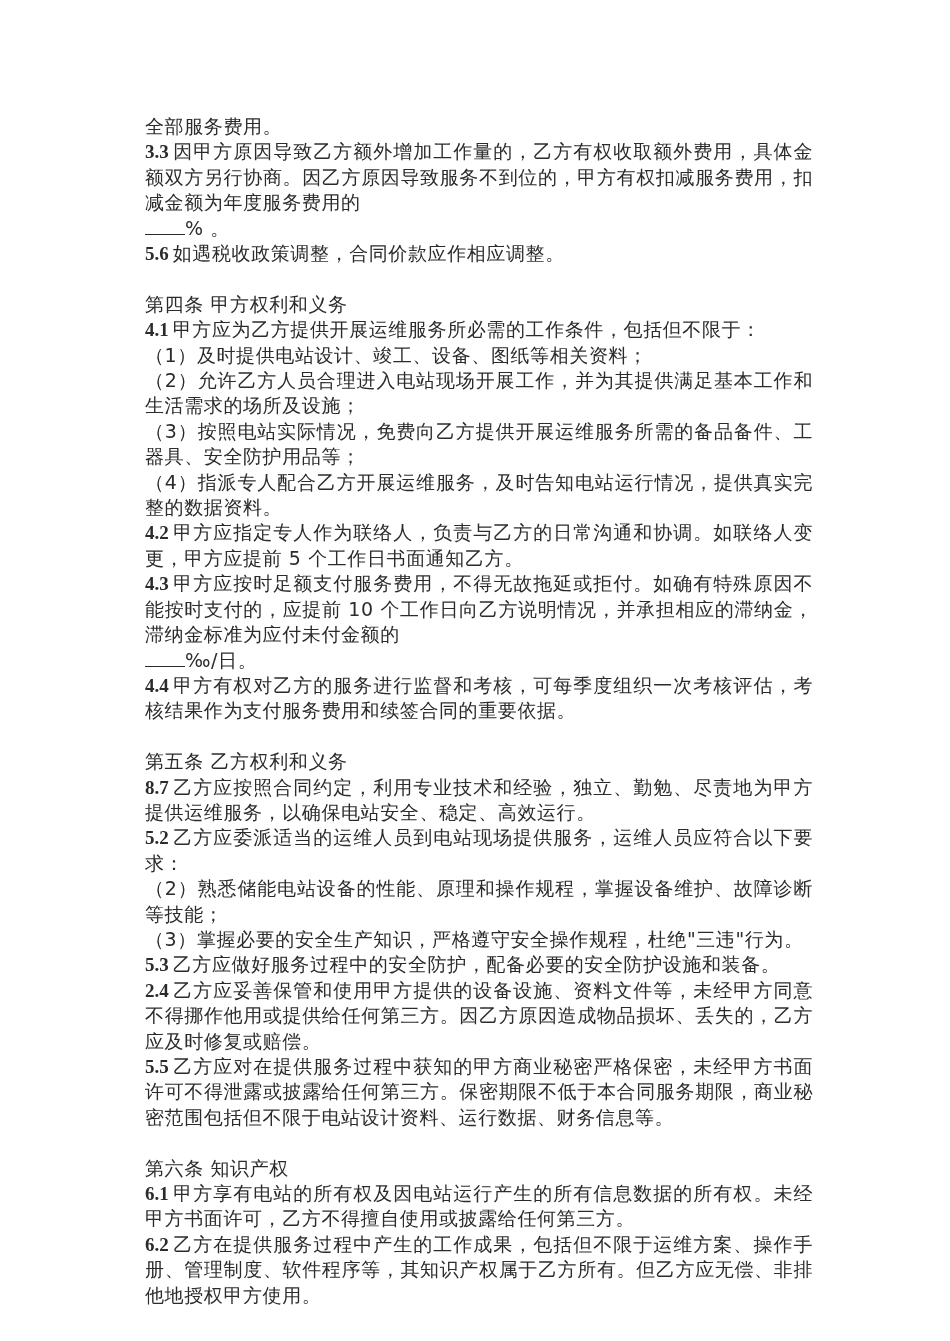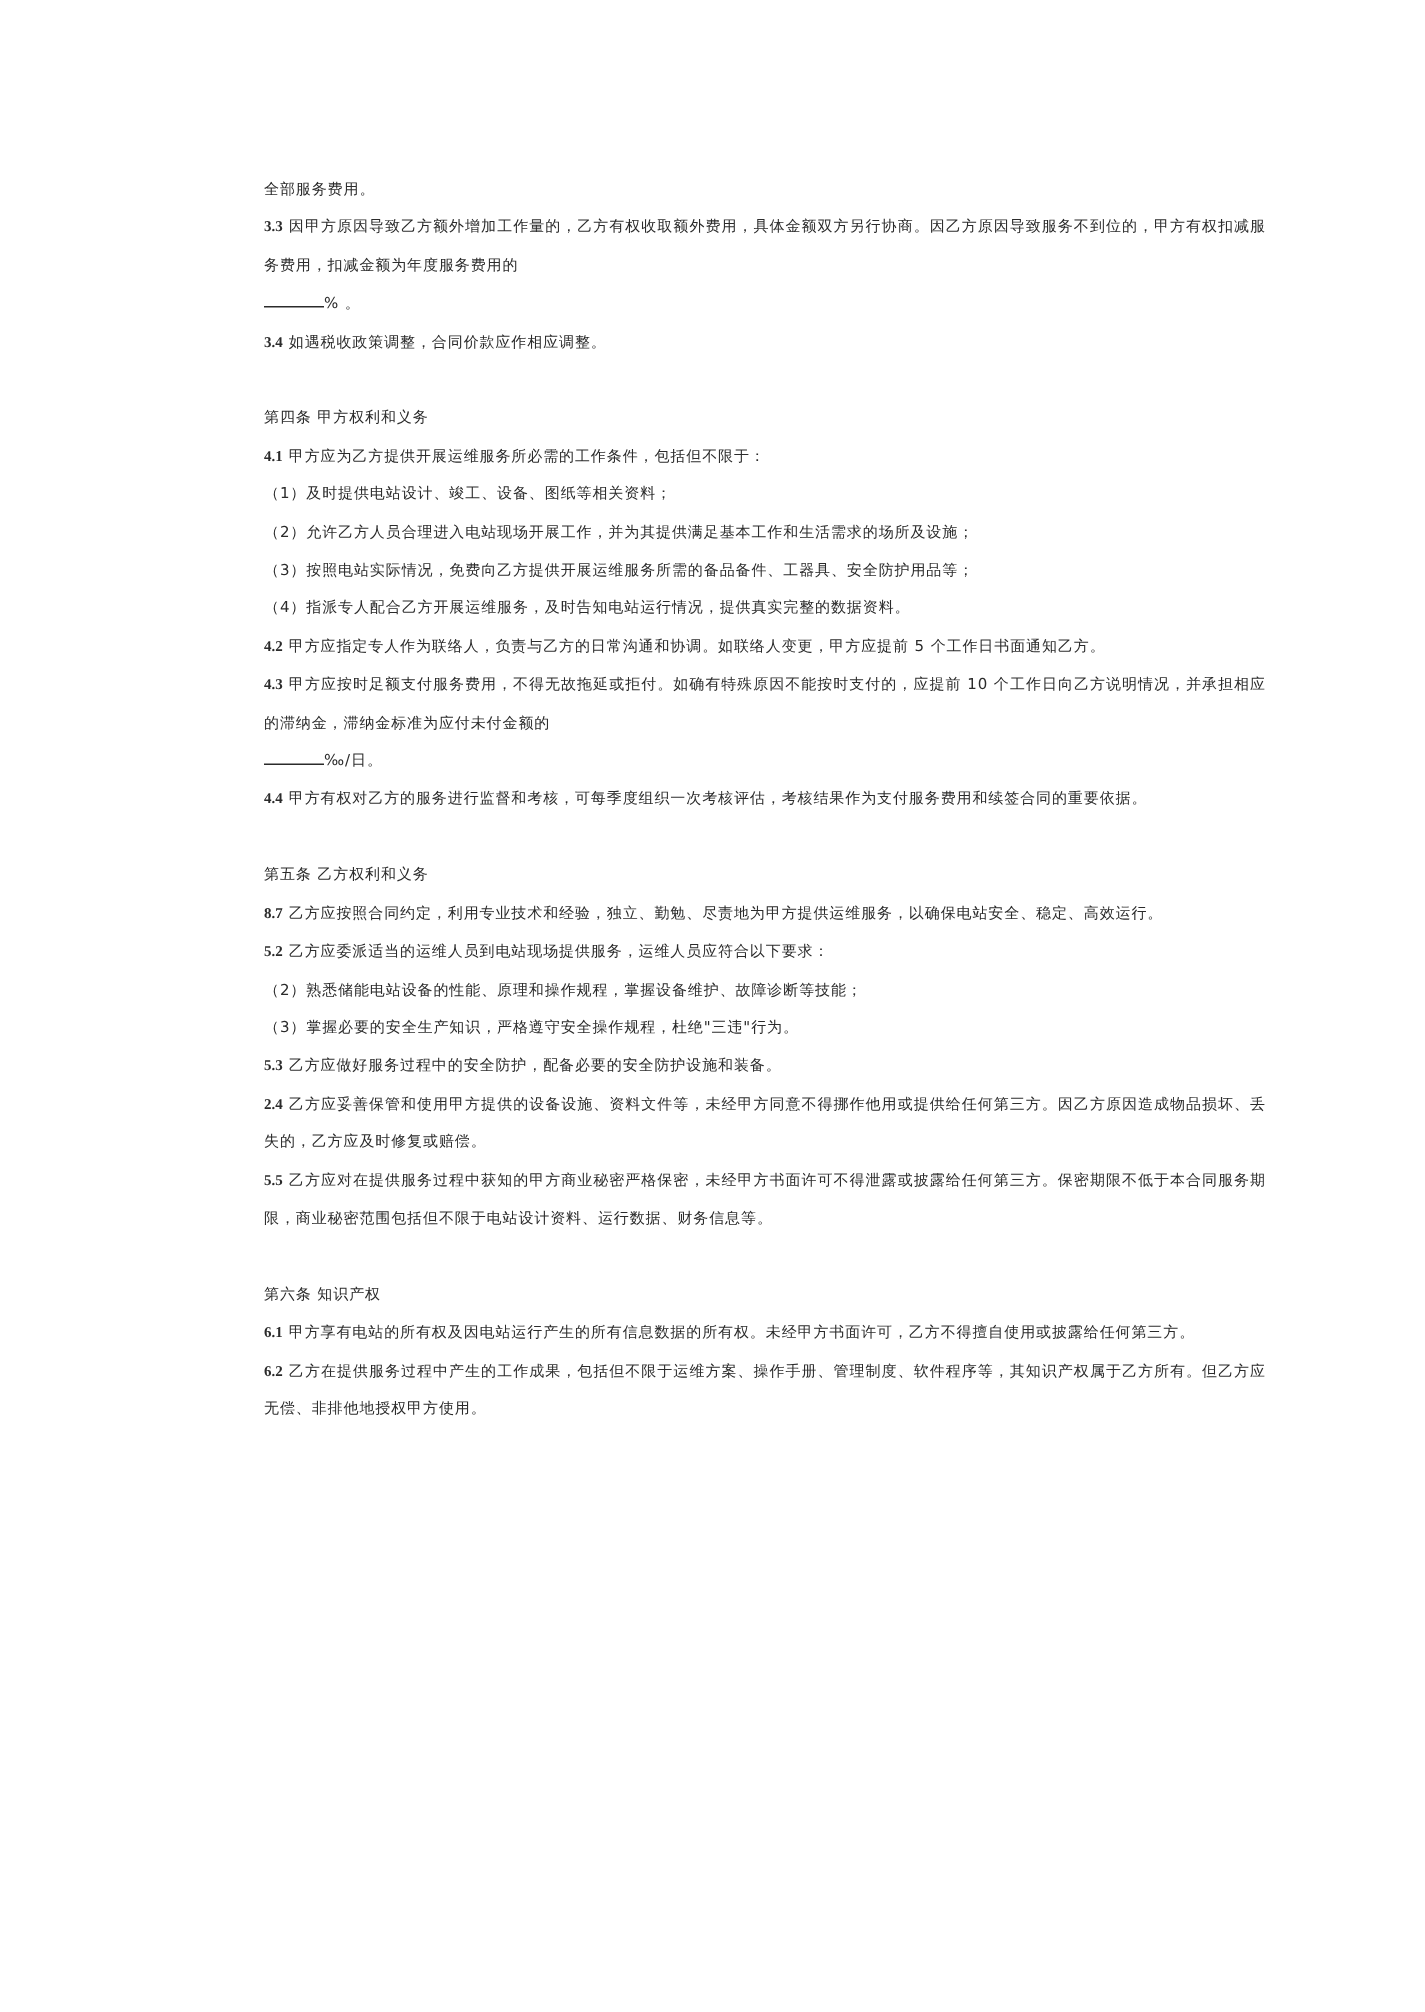--- a/index.html
+++ b/index.html
@@ -3,45 +3,44 @@
   <meta charset="utf-8">
   <style>
     html, body { margin: 0; padding: 0; background: #ffffff; }
     body { width: 950px; height: 1341px; position: relative; overflow: hidden; }
     .page {
       position: absolute;
       left: 145px;
       top: 114px;
       width: 668px;
       font-family: "DejaVu Sans", "Liberation Sans", sans-serif;
-      font-size: 10px;
+      font-size: 19px;
       line-height: 25.4px;
       color: #2b2b2b;
       letter-spacing: 0.6px;
-      margin-left: 31px;
     }
     .para { margin: 0; text-align: justify; text-justify: inter-character; }
     .num { font-family: Liberation Serif, serif; font-weight: bold; letter-spacing: 0; margin-right: 4px; }
     .gap { height: 25.4px; }
     .heading { margin: 0; }
     .blank { display: inline-block; width: 40px; border-bottom: 1px solid #2b2b2b; height: 14px; vertical-align: baseline; }
   </style>
 </head>
 <body>
 
 <div class="page">
 
   <p class="para">全部服务费用。</p>
 
   <p class="para">
     <span class="num">3.3</span><span>因甲方原因导致乙方额外增加工作量的，乙方有权收取额外费用，具体金额双方另行协商。因乙方原因导致服务不到位的，甲方有权扣减服务费用，扣减金额为年度服务费用的</span><br><span class="blank"></span><span>% 。</span>
   </p>
 
   <p class="para">
-    <span class="num">3.4</span><span>如遇税收政策调整，合同价款应作相应调整。</span>
+    <span class="num">5.6</span><span>如遇税收政策调整，合同价款应作相应调整。</span>
   </p>
 
   <div class="gap"></div>
 
   <p class="heading">第四条  甲方权利和义务</p>
   <p class="para">
     <span class="num">4.1</span><span>甲方应为乙方提供开展运维服务所必需的工作条件，包括但不限于：</span>
   </p>
   <p class="para">（1）及时提供电站设计、竣工、设备、图纸等相关资料；</p>
   <p class="para">（2）允许乙方人员合理进入电站现场开展工作，并为其提供满足基本工作和生活需求的场所及设施；</p>

